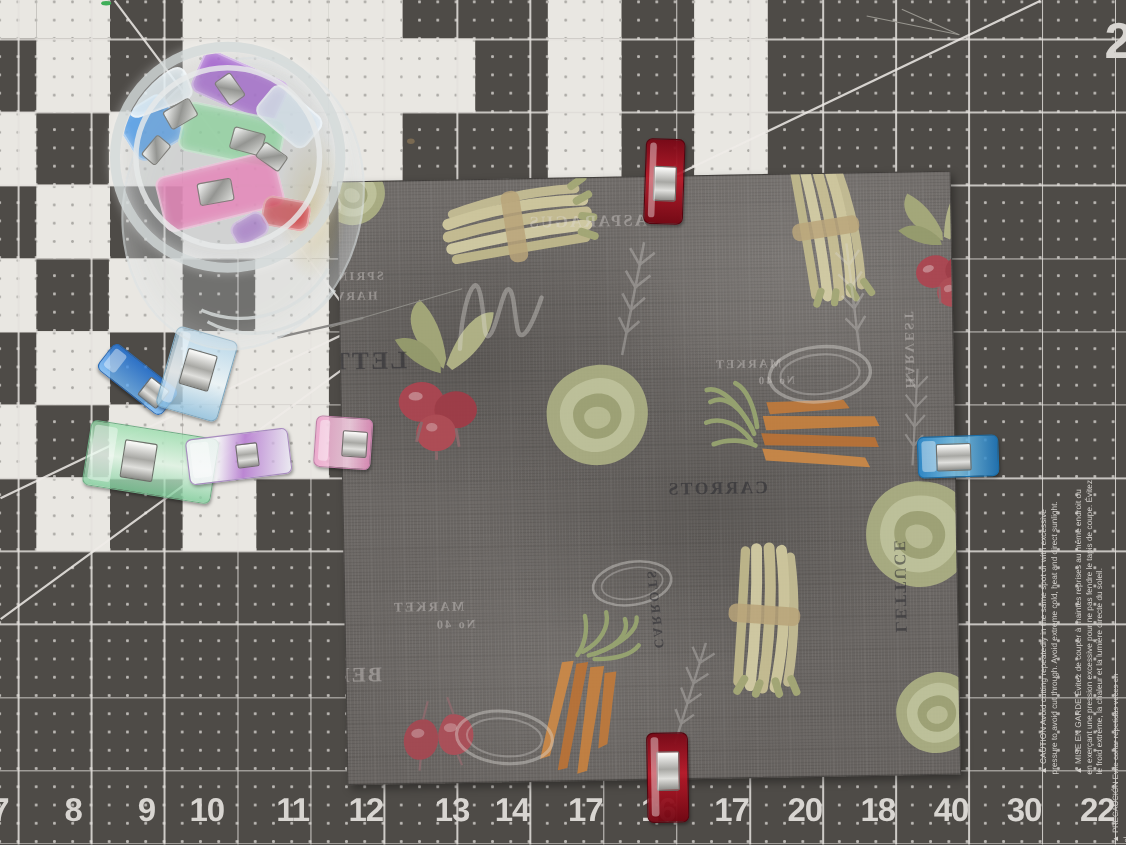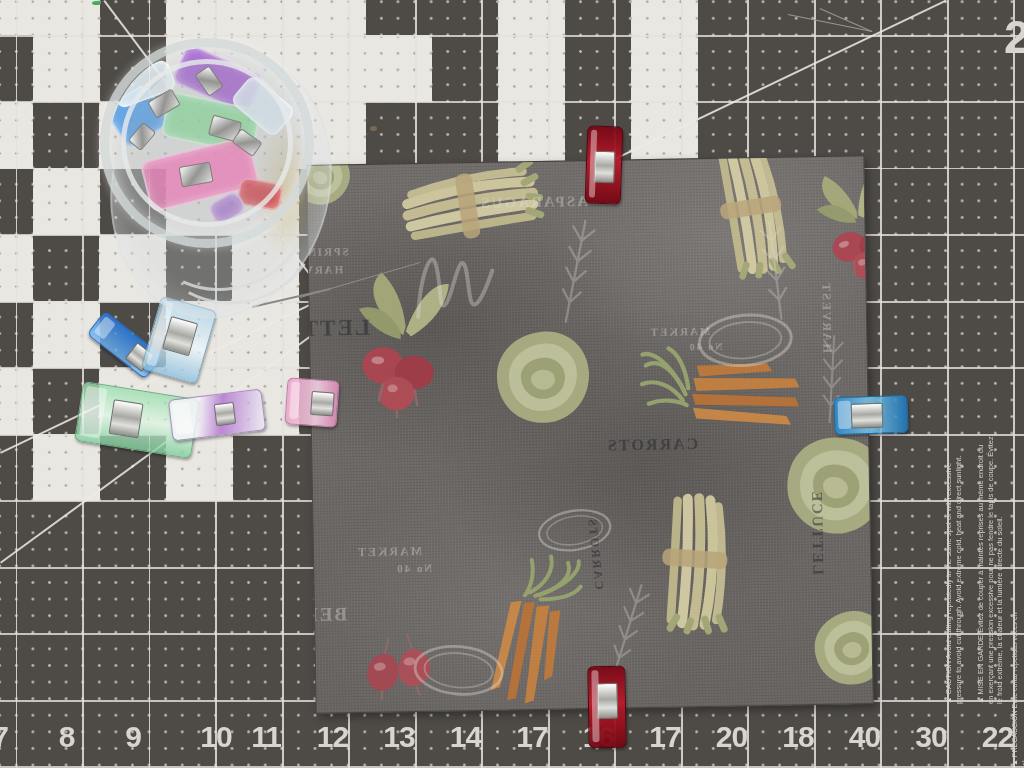--- a/index.html
+++ b/index.html
@@ -120,24 +120,24 @@
       <div class="diag" style="left: 105px; top: 0px; width: 351.4px; height: 1.6px; transform: rotate(53.0975deg); transform-origin: 0px 0px;"></div>
       <div class="diag" style="left: 0px; top: 452px; width: 1047.53px; height: 1.6px; transform: rotate(-25.5621deg); transform-origin: 0px 0px;"></div>
       <div class="diag" style="left: 0px; top: 562px; width: 386.43px; height: 1.6px; transform: rotate(-36.1582deg); transform-origin: 0px 0px;"></div>
       <div class="speck" style="left: 370px; top: 126px; width: 7px; height: 5px; background: rgb(122, 106, 82);"></div>
       <div class="speck" style="left: 92px; top: 1px; width: 9px; height: 4px; background: rgb(63, 174, 88);"></div>
     </div>
   <div id="ruler" style="left:0;top:0;width:1024px;height:768px;">
       <div class="ruler-num" style="left: -22px;">7</div>
       <div class="ruler-num" style="left: 44.5px;">8</div>
       <div class="ruler-num" style="left: 111px;">9</div>
-      <div class="ruler-num" style="left: 194px;">10</div>
+      <div class="ruler-num" style="left: 166px;">10</div>
       <div class="ruler-num" style="left: 244px;">11</div>
       <div class="ruler-num" style="left: 310.5px;">12</div>
-      <div class="ruler-num" style="left: 377px;">13</div>
+      <div class="ruler-num" style="left: 389px;">13</div>
       <div class="ruler-num" style="left: 443.5px;">14</div>
       <div class="ruler-num" style="left: 510px;">17</div>
       <div class="ruler-num" style="left: 576.5px;">16</div>
       <div class="ruler-num" style="left: 643px;">17</div>
       <div class="ruler-num" style="left: 709.5px;">20</div>
       <div class="ruler-num" style="left: 776px;">18</div>
       <div class="ruler-num" style="left: 842.5px;">40</div>
       <div class="ruler-num" style="left: 909px;">30</div>
       <div class="ruler-num" style="left: 975.5px;">22</div>
     </div>

